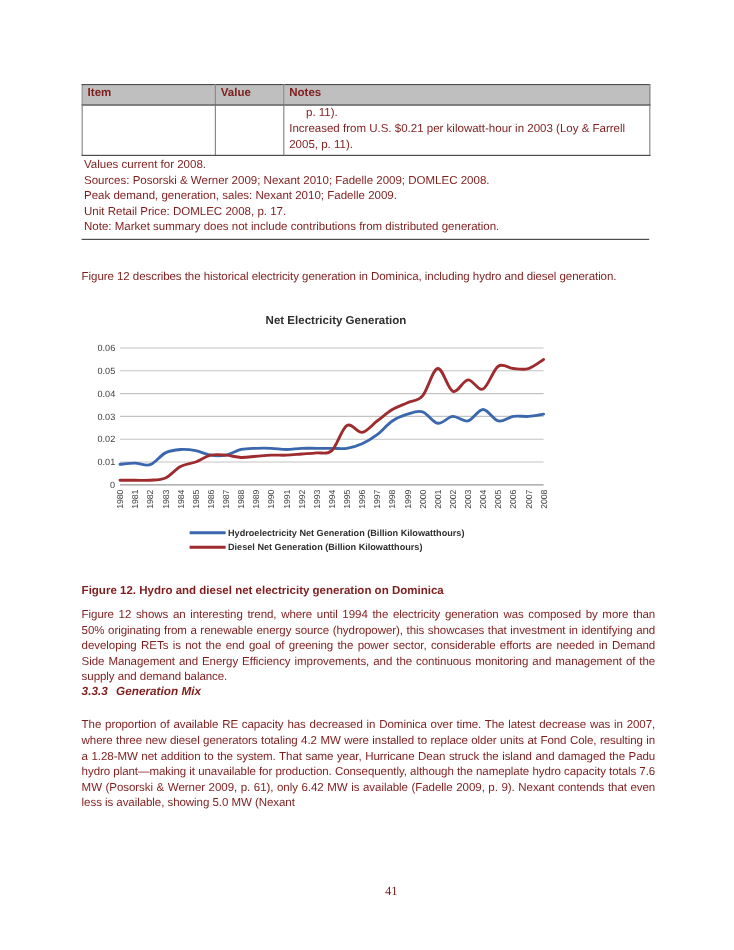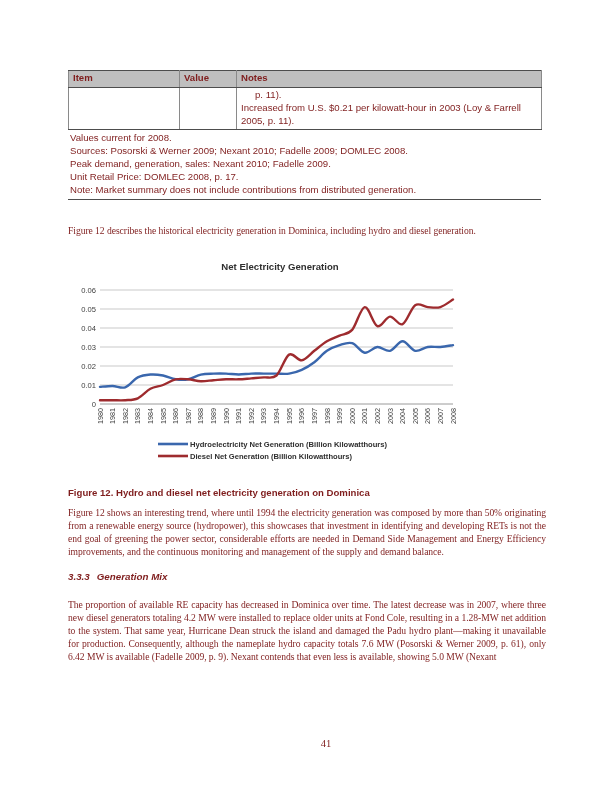--- a/index.html
+++ b/index.html
@@ -26,21 +26,20 @@
   .notes-line1 { padding-left:14px; }
   .table-footnotes {
     border-bottom:1px solid #4d4d4d; padding:1px 2px 3px 2px;
   }
   .table-footnotes div { line-height:13px; }
   
   .para {
     position:absolute; left:68px; width:478px; font-size:9.6px;
     line-height:13.1px; text-align:justify; text-align-last:left;
     letter-spacing:-0.05px;
-    font-family:Liberation Serif, serif;
   }
   .caption { position:absolute; left:68px; font-size:9.6px; font-weight:bold; }
   .section-heading {
     position:absolute; left:68px; font-size:9.8px; font-weight:bold; font-style:italic;
   }
   .section-heading .sec-num { display:inline-block; min-width:26px; }
   .page-number {
     position:absolute; left:0; top:738px; width:612px; text-align:center;
     font-family:"Liberation Serif", serif; font-size:10.5px;padding-left:40px;
   }

